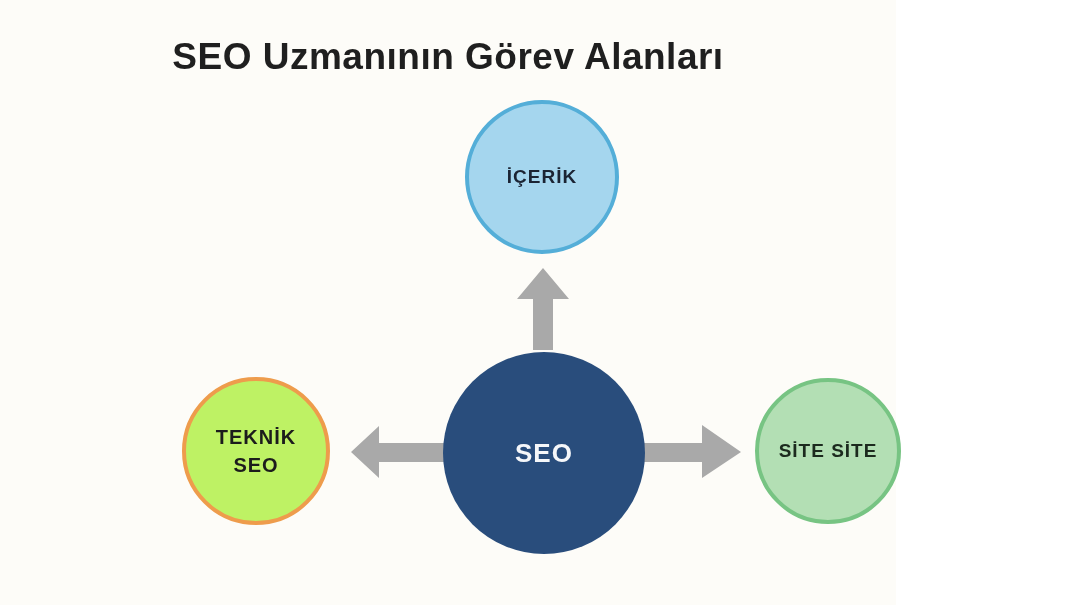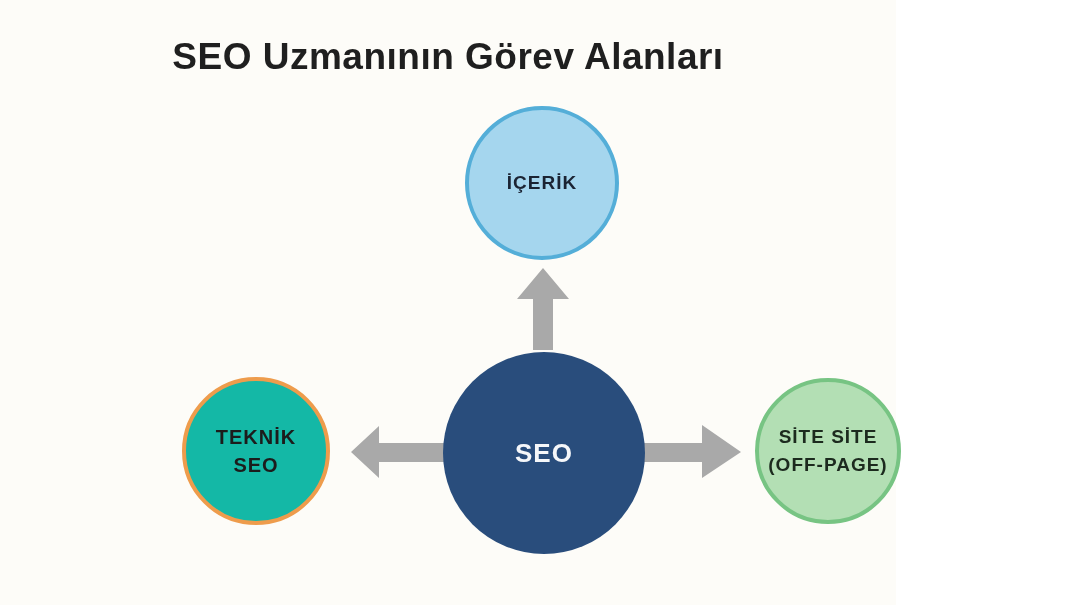--- a/index.html
+++ b/index.html
@@ -49,21 +49,21 @@
     left: 443px;
     top: 352px;
     width: 202px;
     height: 202px;
     font-size: 26px;
     line-height: 1.42;
   }
 
   .node-top {
     left: 465px;
-    top: 106px;
+    top: 100px;
     width: 154px;
     height: 154px;
     border-style: solid;
     border-width: 4px;
     font-size: 19px;
     line-height: 1.45;
     align-items: center;
   }
 
   .node-left {
@@ -102,23 +102,22 @@
   </svg>
 
   <div class="node node-center" style="background-color: rgb(41, 77, 124); color: rgb(245, 247, 250);">
     <span class="node-line">SEO</span>
   </div>
 
   <div class="node node-top" style="background-color: rgb(165, 214, 238); border-color: rgb(84, 174, 216); color: rgb(27, 36, 51);">
     <span class="node-line">İÇERİK</span>
   </div>
 
-  <div class="node node-left" style="background-color: #14b8a6; border-color: rgb(238, 156, 76); color: rgb(28, 28, 28);">
+  <div class="node node-left" style="background-color: #bef264; border-color: rgb(238, 156, 76); color: rgb(28, 28, 28);">
     <span class="node-line">TEKNİK</span>
     <span class="node-line">SEO</span>
   </div>
 
   <div class="node node-right" style="background-color: rgb(179, 223, 180); border-color: rgb(119, 196, 131); color: rgb(28, 42, 30);">
     <span class="node-line">SİTE SİTE</span>
-    <span class="node-line">(OFF-PAGE)</span>
   </div>
 
 </div>
 
 </body></html>

